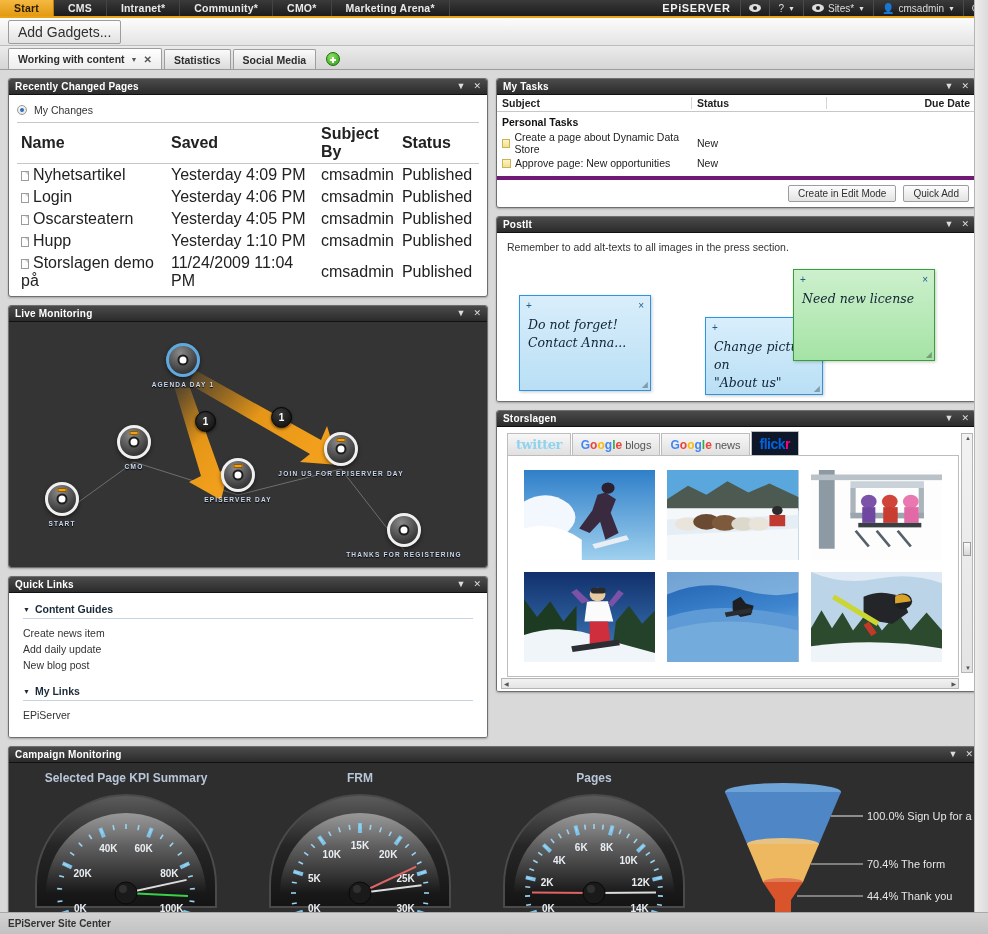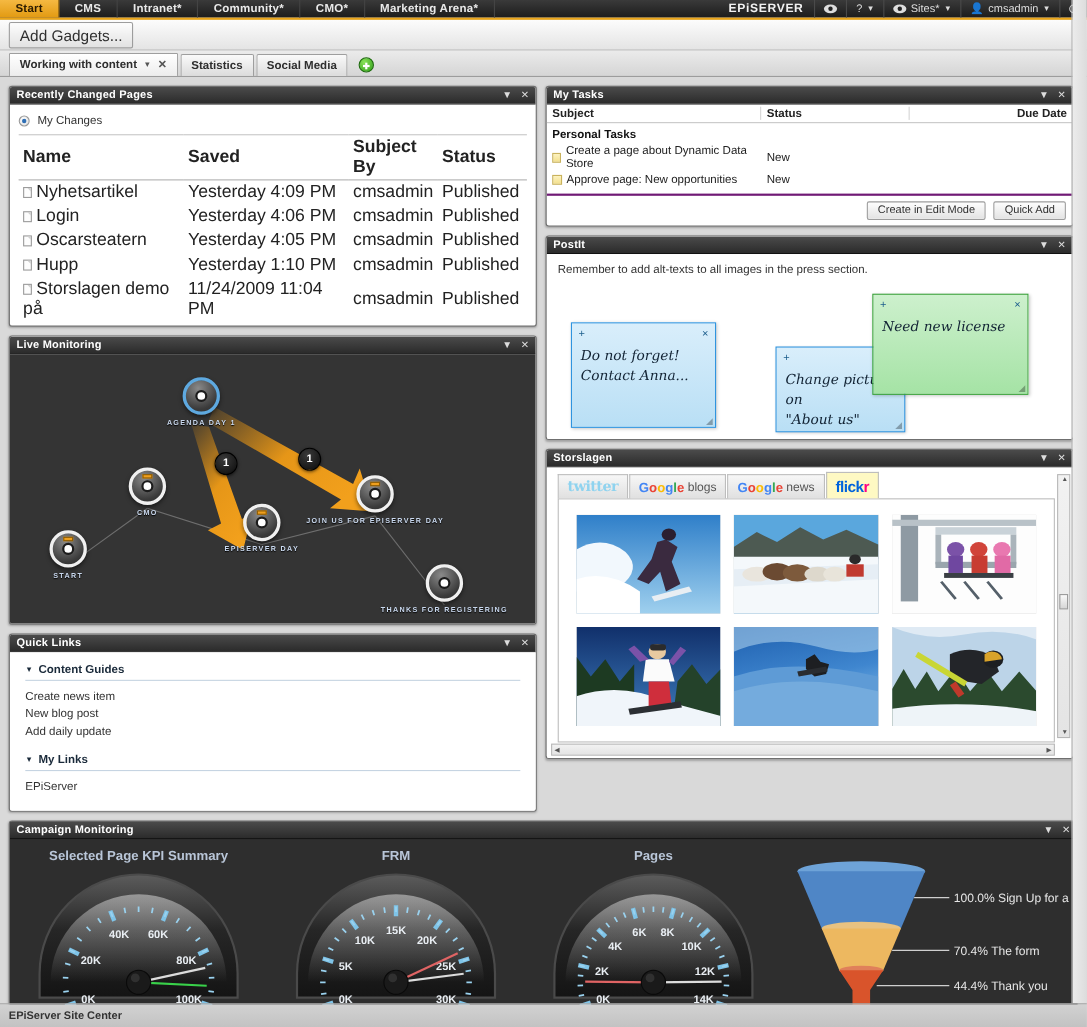--- a/index.html
+++ b/index.html
@@ -183,21 +183,21 @@
   .mt-c3{flex:1;text-align:right;}
   .mt-group{font-weight:bold;font-size:10.5px;padding:4px 5px 2px;color:#111;}
   .mt-row{display:flex;font-size:10.5px;padding:1px 0;align-items:center;}
   .mt-row .s{width:195px;padding-left:5px;display:flex;align-items:center;gap:4px;}
   .mt-row .st{width:135px;padding-left:5px;}
   .noteicon{
     display:inline-block;width:9px;height:9px;
     background:linear-gradient(#fdf3c0,#f3e08d);border:1px solid #c9b25d;
   }
   .mt-foot{
-    border-top:2px solid #701a75;margin-top:6px;padding:5px 6px;
+    border-top:4px solid #701a75;margin-top:6px;padding:5px 6px;
     display:flex;justify-content:flex-end;gap:7px;
   }
   .sbtn{
     background:linear-gradient(#fdfdfd,#e3e3e3);
     border:1px solid #9d9d9d;border-radius:2px;
     padding:2px 9px;font-size:10px;color:#303030;cursor:pointer;
   }
 
   
   .postit-body{height:168px;position:relative;padding:8px 10px;background:#fff;}
@@ -267,21 +267,21 @@
 
   
   .sm-body{background:#fff;position:relative;padding:4px 4px 0 4px;height:264px;}
   .sm-tabs{display:flex;align-items:flex-end;gap:1px;padding-left:6px;}
   .smtab{
     height:22px;border:1px solid #bdbdbd;border-bottom:none;
     background:linear-gradient(#f7f7f7,#e0e0e0);
     display:flex;align-items:center;padding:0 8px;cursor:pointer;
     font-weight:bold;font-size:12px;
   }
-  .smtab.active{background:#fef9c3;height:24px;}
+  .smtab.active{background:#0f172a;height:24px;}
   .tw{color:#8fd3ef;font-family:"DejaVu Serif",serif;font-size:13px;letter-spacing:-.5px;}
   .gg span:nth-child(1){color:#4285f4;}
   .gg span:nth-child(2){color:#ea4335;}
   .gg span:nth-child(3){color:#fbbc05;}
   .gg span:nth-child(4){color:#4285f4;}
   .gg span:nth-child(5){color:#34a853;}
   .gg span:nth-child(6){color:#ea4335;}
   .gg-suffix{color:#555;font-weight:normal;font-size:11px;margin-left:3px;}
   .fl{font-size:14px;letter-spacing:-.5px;}
   .fl .b{color:#0063dc;}.fl .p{color:#ff0084;}
@@ -529,22 +529,22 @@
             <span>▼</span>
             <span>✕</span>
           </div>
         </div>
         <div class="ql-body" id="ql-body">
    <div class="ql-section">
      <span class="arw">▼</span>
      <span>Content Guides</span>
    </div>
    <div class="ql-link">Create news item</div>
+            <div class="ql-link">Add daily update</div>
             <div class="ql-link">New blog post</div>
-            <div class="ql-link">Add daily update</div>
             <div class="ql-spacer"></div>
    <div class="ql-section">
      <span class="arw">▼</span>
      <span>My Links</span>
    </div>
    <div class="ql-link">EPiServer</div>
           </div>
       </div>
 
     </div>

